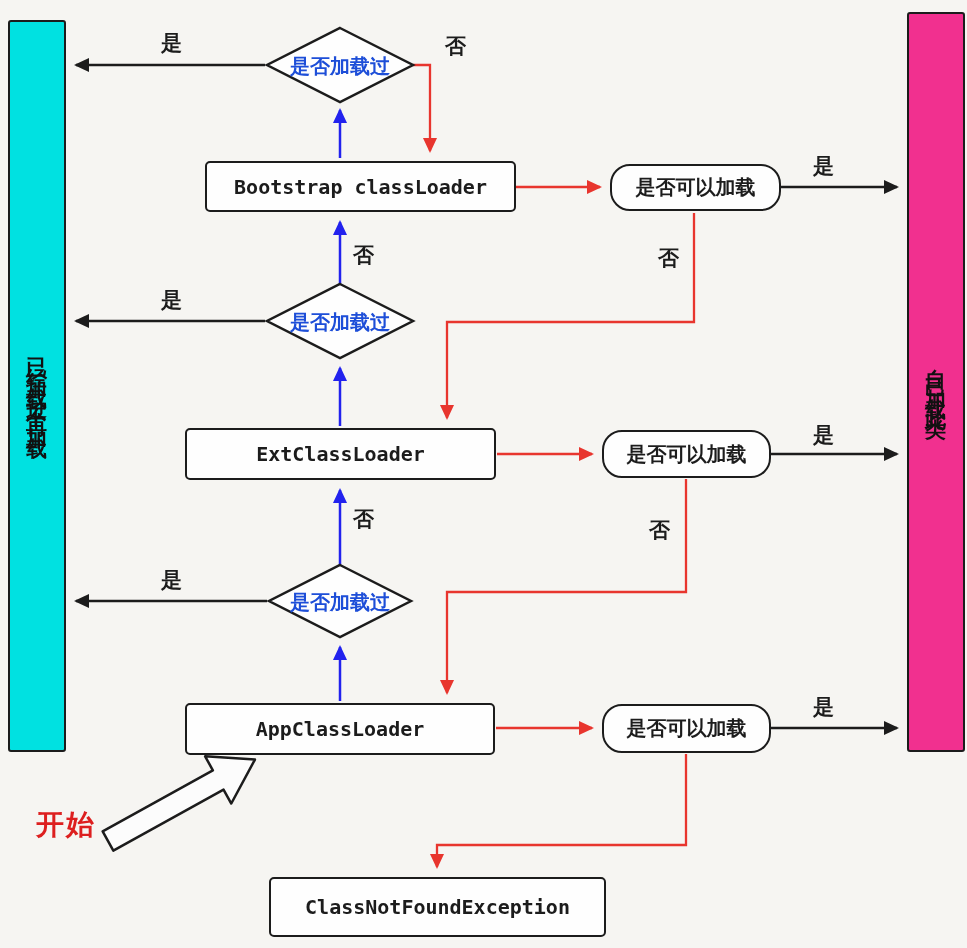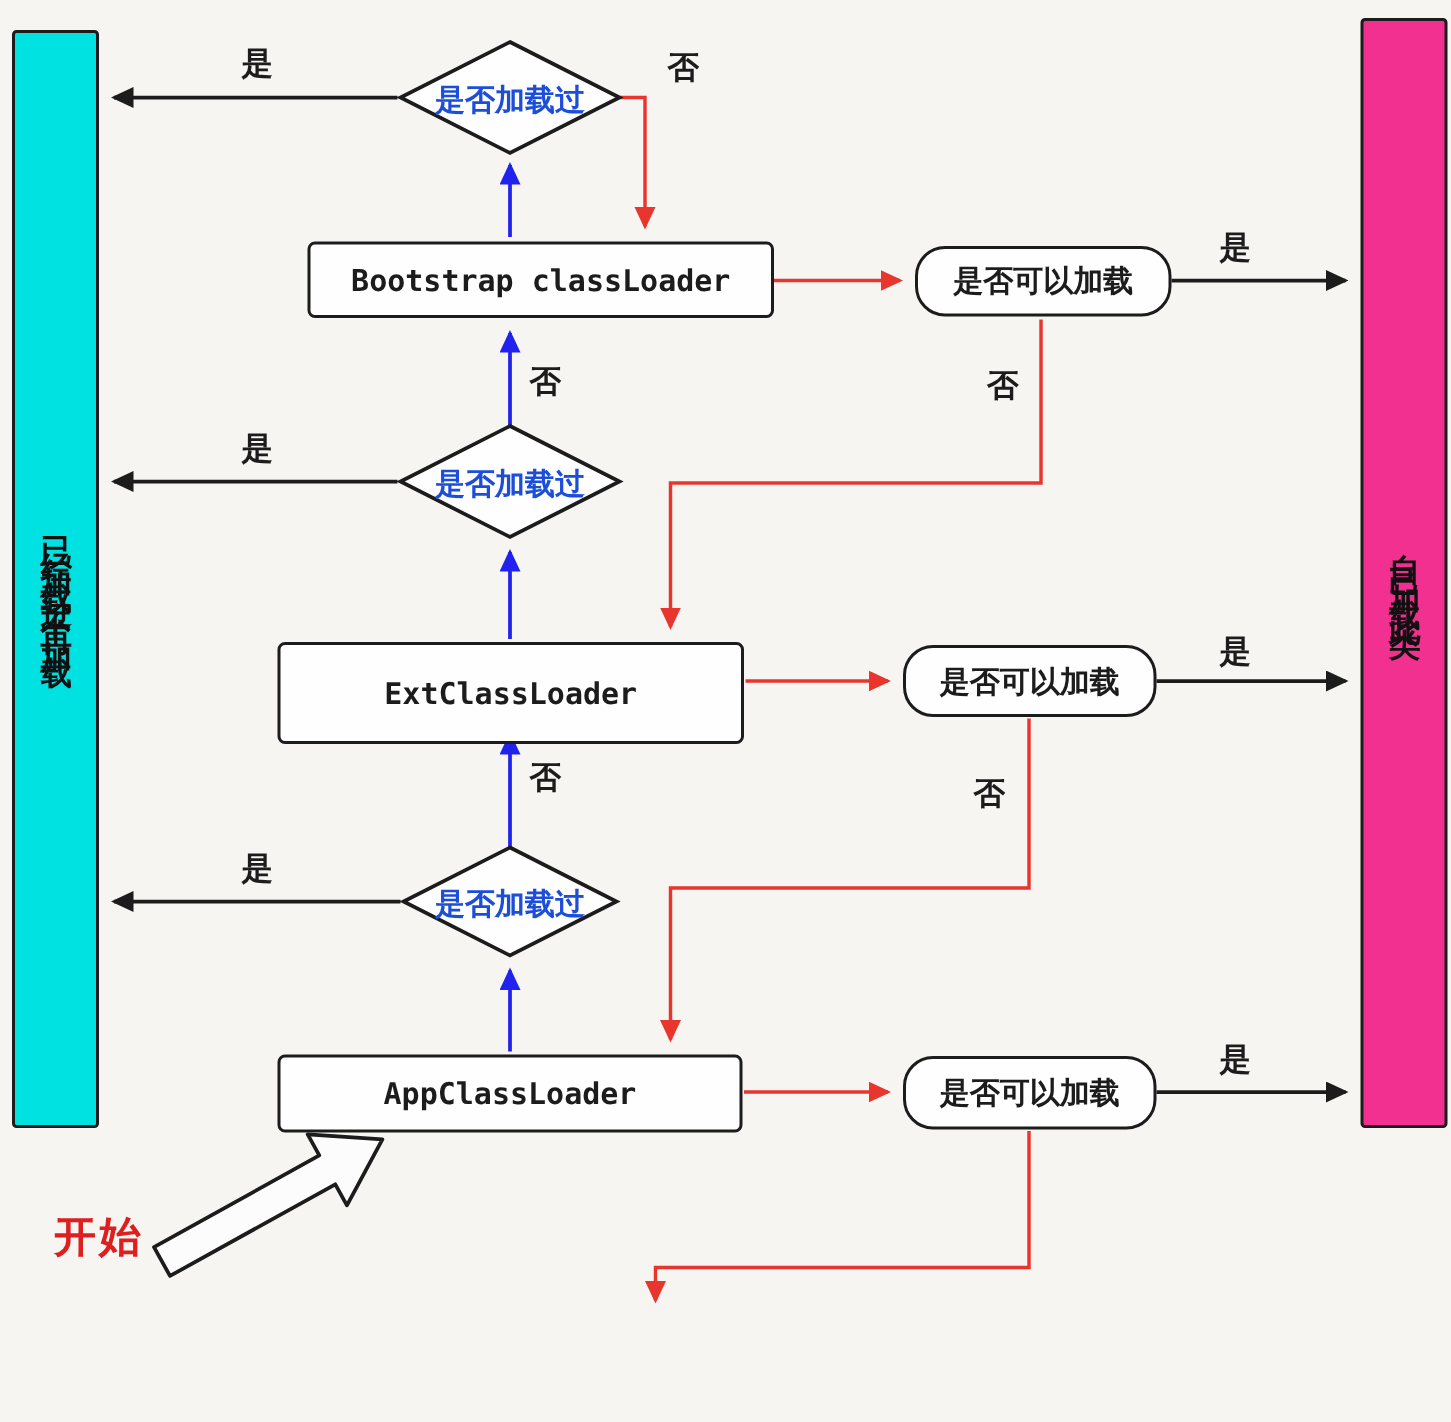--- a/index.html
+++ b/index.html
@@ -45,21 +45,21 @@
     border-radius: 5px;
     display: flex;
     align-items: center;
     justify-content: center;
     font-weight: bold;
     color: #1c1c1c;
   }
   .node.code { font-family: "DejaVu Sans Mono", "Liberation Mono", monospace; font-size: 20px; }
   .node.cjk  { font-size: 20px; border-radius: 20px; }
   .loader-bootstrap { left: 185px; top: 161px; width: 311px; height: 51px; margin-left: 20px; }
-  .loader-ext       { left: 185px; top: 428px; width: 311px; height: 68px; text-align: right; }
+  .loader-ext       { left: 185px; top: 428px; width: 311px; height: 52px; text-align: right; }
   .loader-app       { left: 185px; top: 703px; width: 310px; height: 52px; }
   .check-1 { left: 610px; top: 164px; width: 171px; height: 47px; }
   .check-2 { left: 602px; top: 430px; width: 169px; height: 48px; }
   .check-3 { left: 602px; top: 704px; width: 169px; height: 49px; }
   .exception-box { left: 269px; top: 877px; width: 337px; height: 60px; font-size: 19px; }
   .diamond-label {
     position: absolute;
     width: 146px;
     text-align: center;
     font-size: 20px;
@@ -154,20 +154,21 @@
   </div>
 
   <div class="node code loader-bootstrap">Bootstrap classLoader</div>
   <div class="node code loader-ext">ExtClassLoader</div>
   <div class="node code loader-app">AppClassLoader</div>
 
   <div class="node cjk check-1">是否可以加载</div>
   <div class="node cjk check-2">是否可以加载</div>
   <div class="node cjk check-3">是否可以加载</div>
 
+  <div class="node code exception-box">ClassNotFoundException</div>
 
   <div class="diamond-label dl-1">是否加载过</div>
   <div class="diamond-label dl-2">是否加载过</div>
   <div class="diamond-label dl-3">是否加载过</div>
 
   <div class="edge-label yes-l1">是</div>
   <div class="edge-label yes-l2">是</div>
   <div class="edge-label yes-l3">是</div>
   <div class="edge-label yes-r1">是</div>
   <div class="edge-label yes-r2">是</div>

